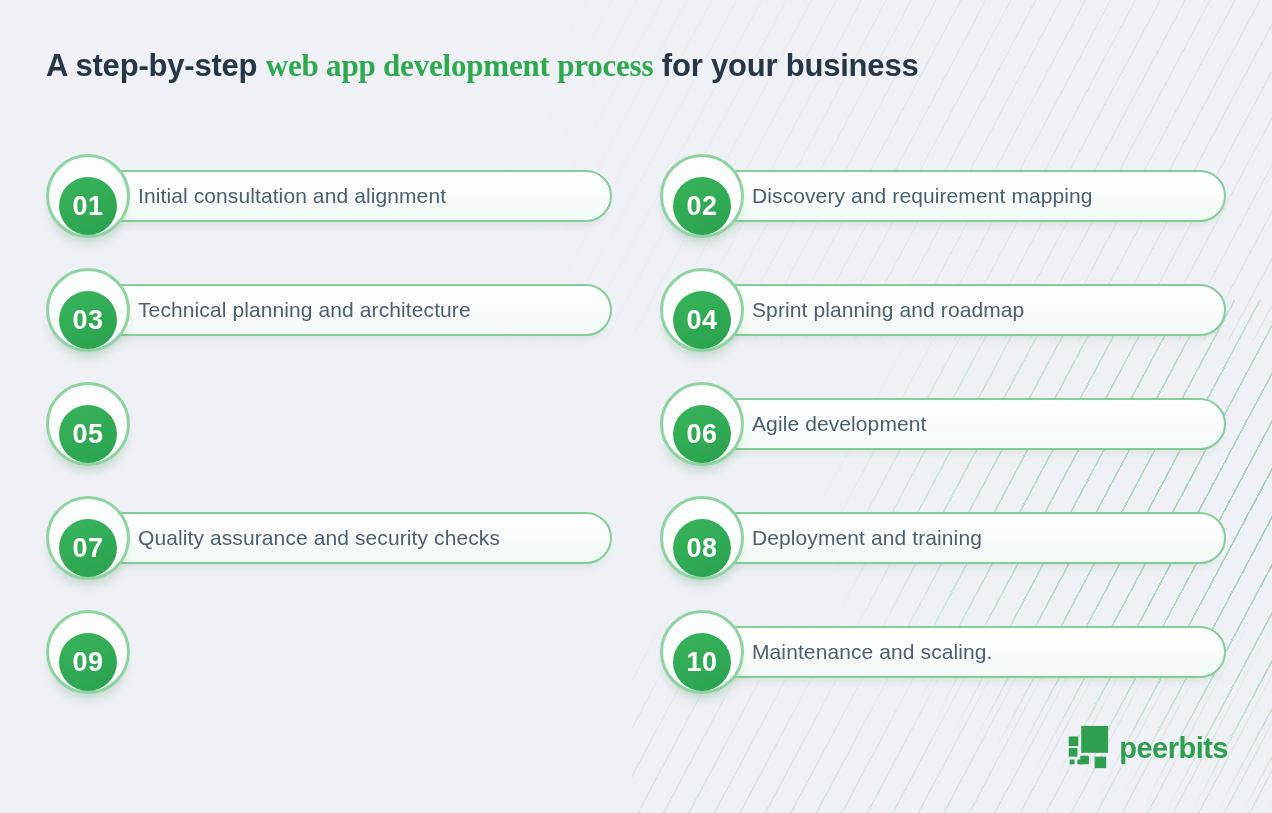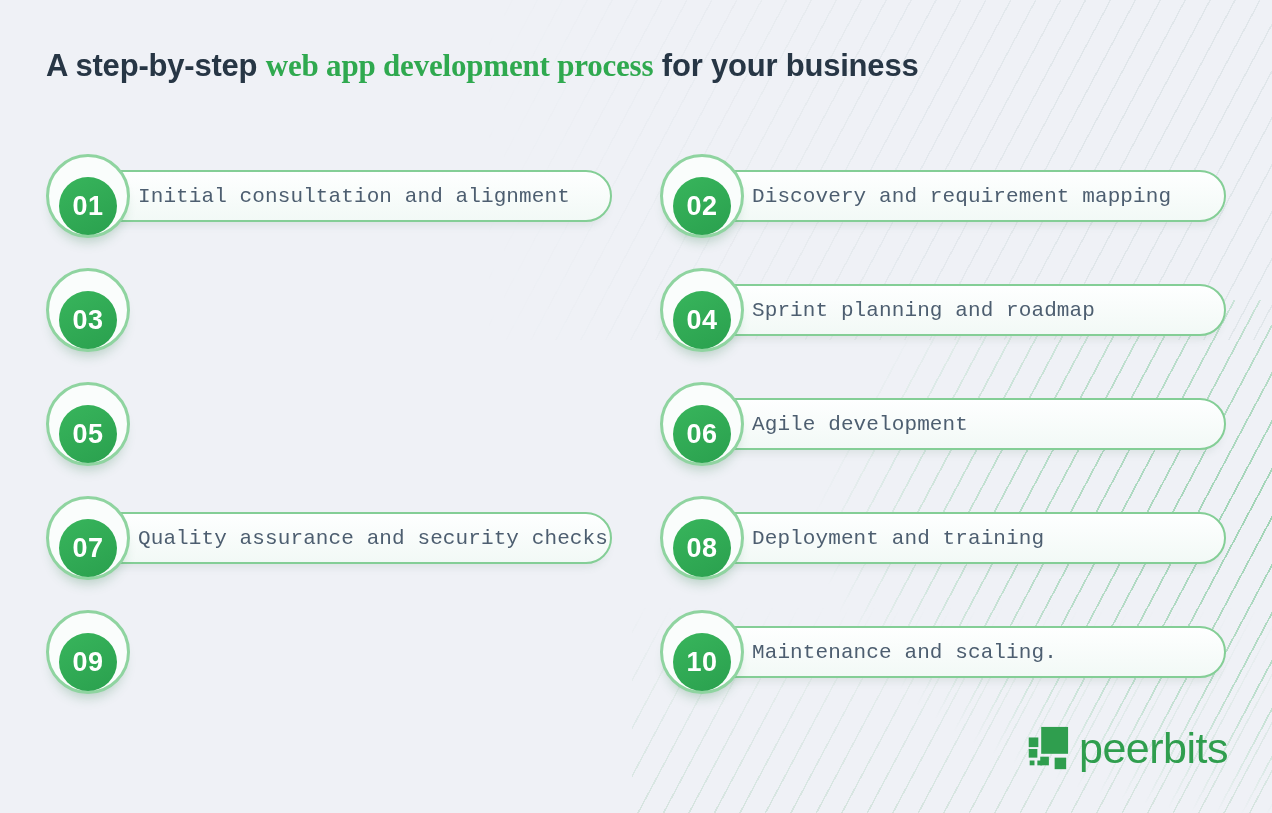--- a/index.html
+++ b/index.html
@@ -56,21 +56,20 @@
   }
   .step { position:relative; height:84px; }
   .pill {
     position:absolute; left:40px; right:0; top:16px; height:52px;
     border:2.5px solid #84ce96; border-radius:26px;
     background:linear-gradient(180deg,#feffff 0%, #f2f9f6 100%);
     display:flex; align-items:center;
     padding-left:50px;
     box-shadow:0 8px 10px -6px rgba(70,110,90,0.14);
     z-index:1;
-    font-family:Liberation Mono, monospace;
   }
   .pill .label {
     font-size:21px; color:#4d5e70; letter-spacing:0.1px;
   }
   .badge {
     position:absolute; left:0; top:0; width:84px; height:84px;
     border:3px solid #8fd4a0; border-radius:50%;
     background:#fafdfc;
     display:flex; align-items:flex-end; justify-content:center;
     box-shadow:0 10px 12px -6px rgba(46,126,77,0.28);
@@ -84,21 +83,21 @@
     letter-spacing:0.5px;
   }
 
   
   .brand {
     position:absolute; right:44px; top:724px;
     display:flex; align-items:center; gap:9px;
   }
   .brand svg { display:block; }
   .brand .brand-name {
-    font-size:43px; font-weight:400; letter-spacing:-0.5px;
+    font-size:29px; font-weight:700; letter-spacing:-0.5px;
     color:#2f9e4e;
   }
 </style>
 </head>
 <body>
 
 <div class="stripes stripes-faint-right"></div>
 <div class="stripes stripes-green-band"></div>
 <div class="stripes stripes-bottom"></div>
 
@@ -118,20 +117,23 @@
   <div class="step">
     <div class="pill">
       <span class="label">Discovery and requirement mapping</span>
     </div>
     <div class="badge">
       <span class="num">02</span>
     </div>
   </div>
 
   <div class="step">
+    <div class="pill">
+      <span class="label">Technical planning and architecture</span>
+    </div>
     <div class="badge">
       <span class="num">03</span>
     </div>
   </div>
 
   <div class="step">
     <div class="pill">
       <span class="label">Sprint planning and roadmap</span>
     </div>
     <div class="badge">

